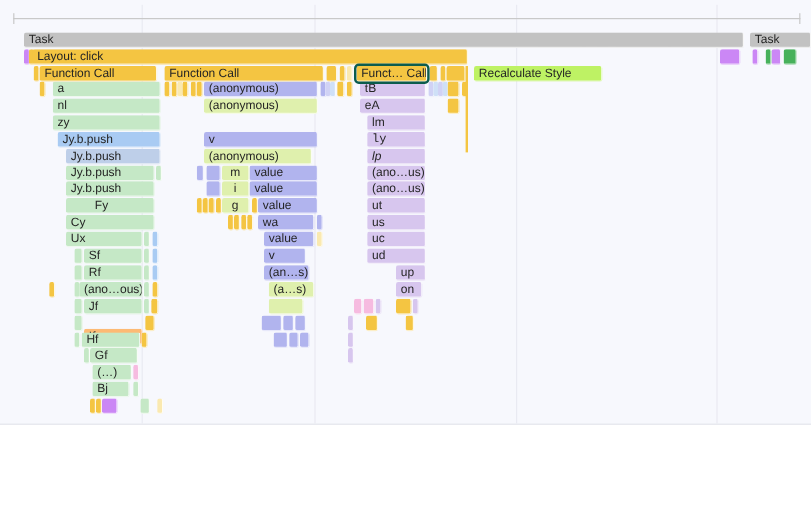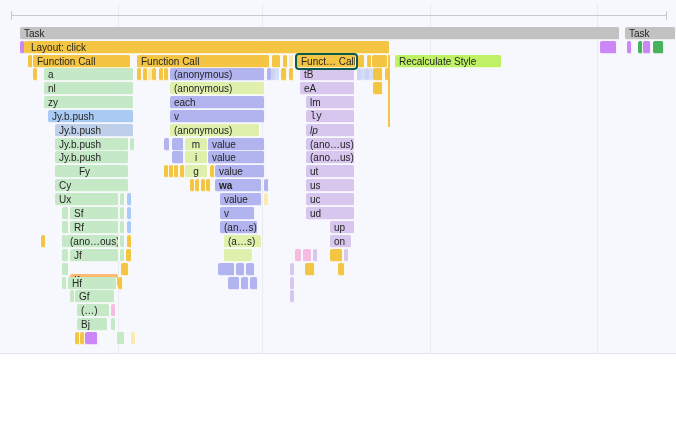--- a/index.html
+++ b/index.html
@@ -70,21 +70,20 @@
       <div class="bar" style="left: 361px; top: 68px; width: 2px; background: rgb(207, 224, 247);"></div>
       <div class="bar" style="left: 365px; top: 68px; width: 2px; background: rgb(208, 210, 245);"></div>
       <div class="bar" style="left: 369px; top: 68px; width: 2px; background: rgb(207, 224, 247);"></div>
       <div class="bar" style="left: 373px; top: 68px; width: 10px; background: rgb(244, 197, 66);"></div>
       <div class="bar" style="left: 385px; top: 68px; width: 3px; background: rgb(244, 197, 66);"></div>
       <div class="bar" style="left: 44px; top: 81.9px; width: 90px; background: rgb(197, 232, 198);">nl</div>
       <div class="bar" style="left: 170px; top: 81.9px; width: 95px; background: rgb(223, 240, 173);">(anonymous)</div>
       <div class="bar" style="left: 300px; top: 81.9px; width: 55px; background: rgb(215, 198, 238);">eA</div>
       <div class="bar" style="left: 373px; top: 81.9px; width: 10px; background: rgb(244, 197, 66);"></div>
       <div class="bar" style="left: 44px; top: 95.8px; width: 90px; background: rgb(197, 232, 198);">zy</div>
-      <div class="bar" style="left: 170px; top: 95.8px; width: 95px; background: rgb(177, 180, 238);">each</div>
       <div class="bar" style="left: 306px; top: 95.8px; width: 49px; background: rgb(215, 198, 238);">lm</div>
       <div class="bar" style="left: 48px; top: 109.7px; width: 86px; background: rgb(169, 203, 243);">Jy.b.push</div>
       <div class="bar" style="left: 170px; top: 109.7px; width: 95px; background: rgb(177, 180, 238);">v</div>
       <div class="bar" style="left: 306px; top: 109.7px; width: 49px; background: rgb(215, 198, 238); font-family: Liberation Mono, monospace;">ly</div>
       <div class="bar" style="left: 55px; top: 123.6px; width: 79px; background: rgb(190, 207, 233);">Jy.b.push</div>
       <div class="bar" style="left: 170px; top: 123.6px; width: 90px; background: rgb(223, 240, 173);">(anonymous)</div>
       <div class="bar" style="left: 306px; top: 123.6px; width: 49px; background: rgb(215, 198, 238); font-style: italic;">lp</div>
       <div class="bar" style="left: 55px; top: 137.5px; width: 74px; background: rgb(197, 232, 198);">Jy.b.push</div>
       <div class="bar" style="left: 130px; top: 137.5px; width: 4px; background: rgb(197, 232, 198);"></div>
       <div class="bar" style="left: 164px; top: 137.5px; width: 6px; background: rgb(177, 180, 238);"></div>
@@ -104,21 +103,21 @@
       <div class="bar" style="left: 180px; top: 165.3px; width: 3px; background: rgb(244, 197, 66);"></div>
       <div class="bar ctr" style="left: 185px; top: 165.3px; width: 23px; background: rgb(223, 240, 173);">g</div>
       <div class="bar" style="left: 210px; top: 165.3px; width: 3px; background: rgb(244, 197, 66);"></div>
       <div class="bar" style="left: 215px; top: 165.3px; width: 50px; background: rgb(177, 180, 238);">value</div>
       <div class="bar" style="left: 306px; top: 165.3px; width: 49px; background: rgb(215, 198, 238);">ut</div>
       <div class="bar" style="left: 55px; top: 179.2px; width: 74px; background: rgb(197, 232, 198);">Cy</div>
       <div class="bar" style="left: 190px; top: 179.2px; width: 3px; background: rgb(244, 197, 66);"></div>
       <div class="bar" style="left: 195px; top: 179.2px; width: 4px; background: rgb(244, 197, 66);"></div>
       <div class="bar" style="left: 201px; top: 179.2px; width: 3px; background: rgb(244, 197, 66);"></div>
       <div class="bar" style="left: 206px; top: 179.2px; width: 4px; background: rgb(244, 197, 66);"></div>
-      <div class="bar" style="left: 215px; top: 179.2px; width: 47px; background: rgb(177, 180, 238); font-weight: bold;">wa</div>
+      <div class="bar" style="left: 215px; top: 179.2px; width: 47px; background: rgb(177, 180, 238);">wa</div>
       <div class="bar" style="left: 264px; top: 179.2px; width: 4px; background: rgb(177, 180, 238);"></div>
       <div class="bar" style="left: 306px; top: 179.2px; width: 49px; background: rgb(215, 198, 238);">us</div>
       <div class="bar" style="left: 55px; top: 193.1px; width: 64px; background: rgb(197, 232, 198);">Ux</div>
       <div class="bar" style="left: 120px; top: 193.1px; width: 5px; background: rgb(197, 232, 198);"></div>
       <div class="bar" style="left: 127px; top: 193.1px; width: 4px; background: rgb(169, 203, 243);"></div>
       <div class="bar" style="left: 220px; top: 193.1px; width: 42px; background: rgb(177, 180, 238);">value</div>
       <div class="bar" style="left: 264px; top: 193.1px; width: 2px; background: rgb(250, 233, 176);"></div>
       <div class="bar" style="left: 306px; top: 193.1px; width: 49px; background: rgb(215, 198, 238);">uc</div>
       <div class="bar" style="left: 62px; top: 207px; width: 7px; background: rgb(197, 232, 198);"></div>
       <div class="bar" style="left: 70px; top: 207px; width: 49px; background: rgb(197, 232, 198);">Sf</div>

